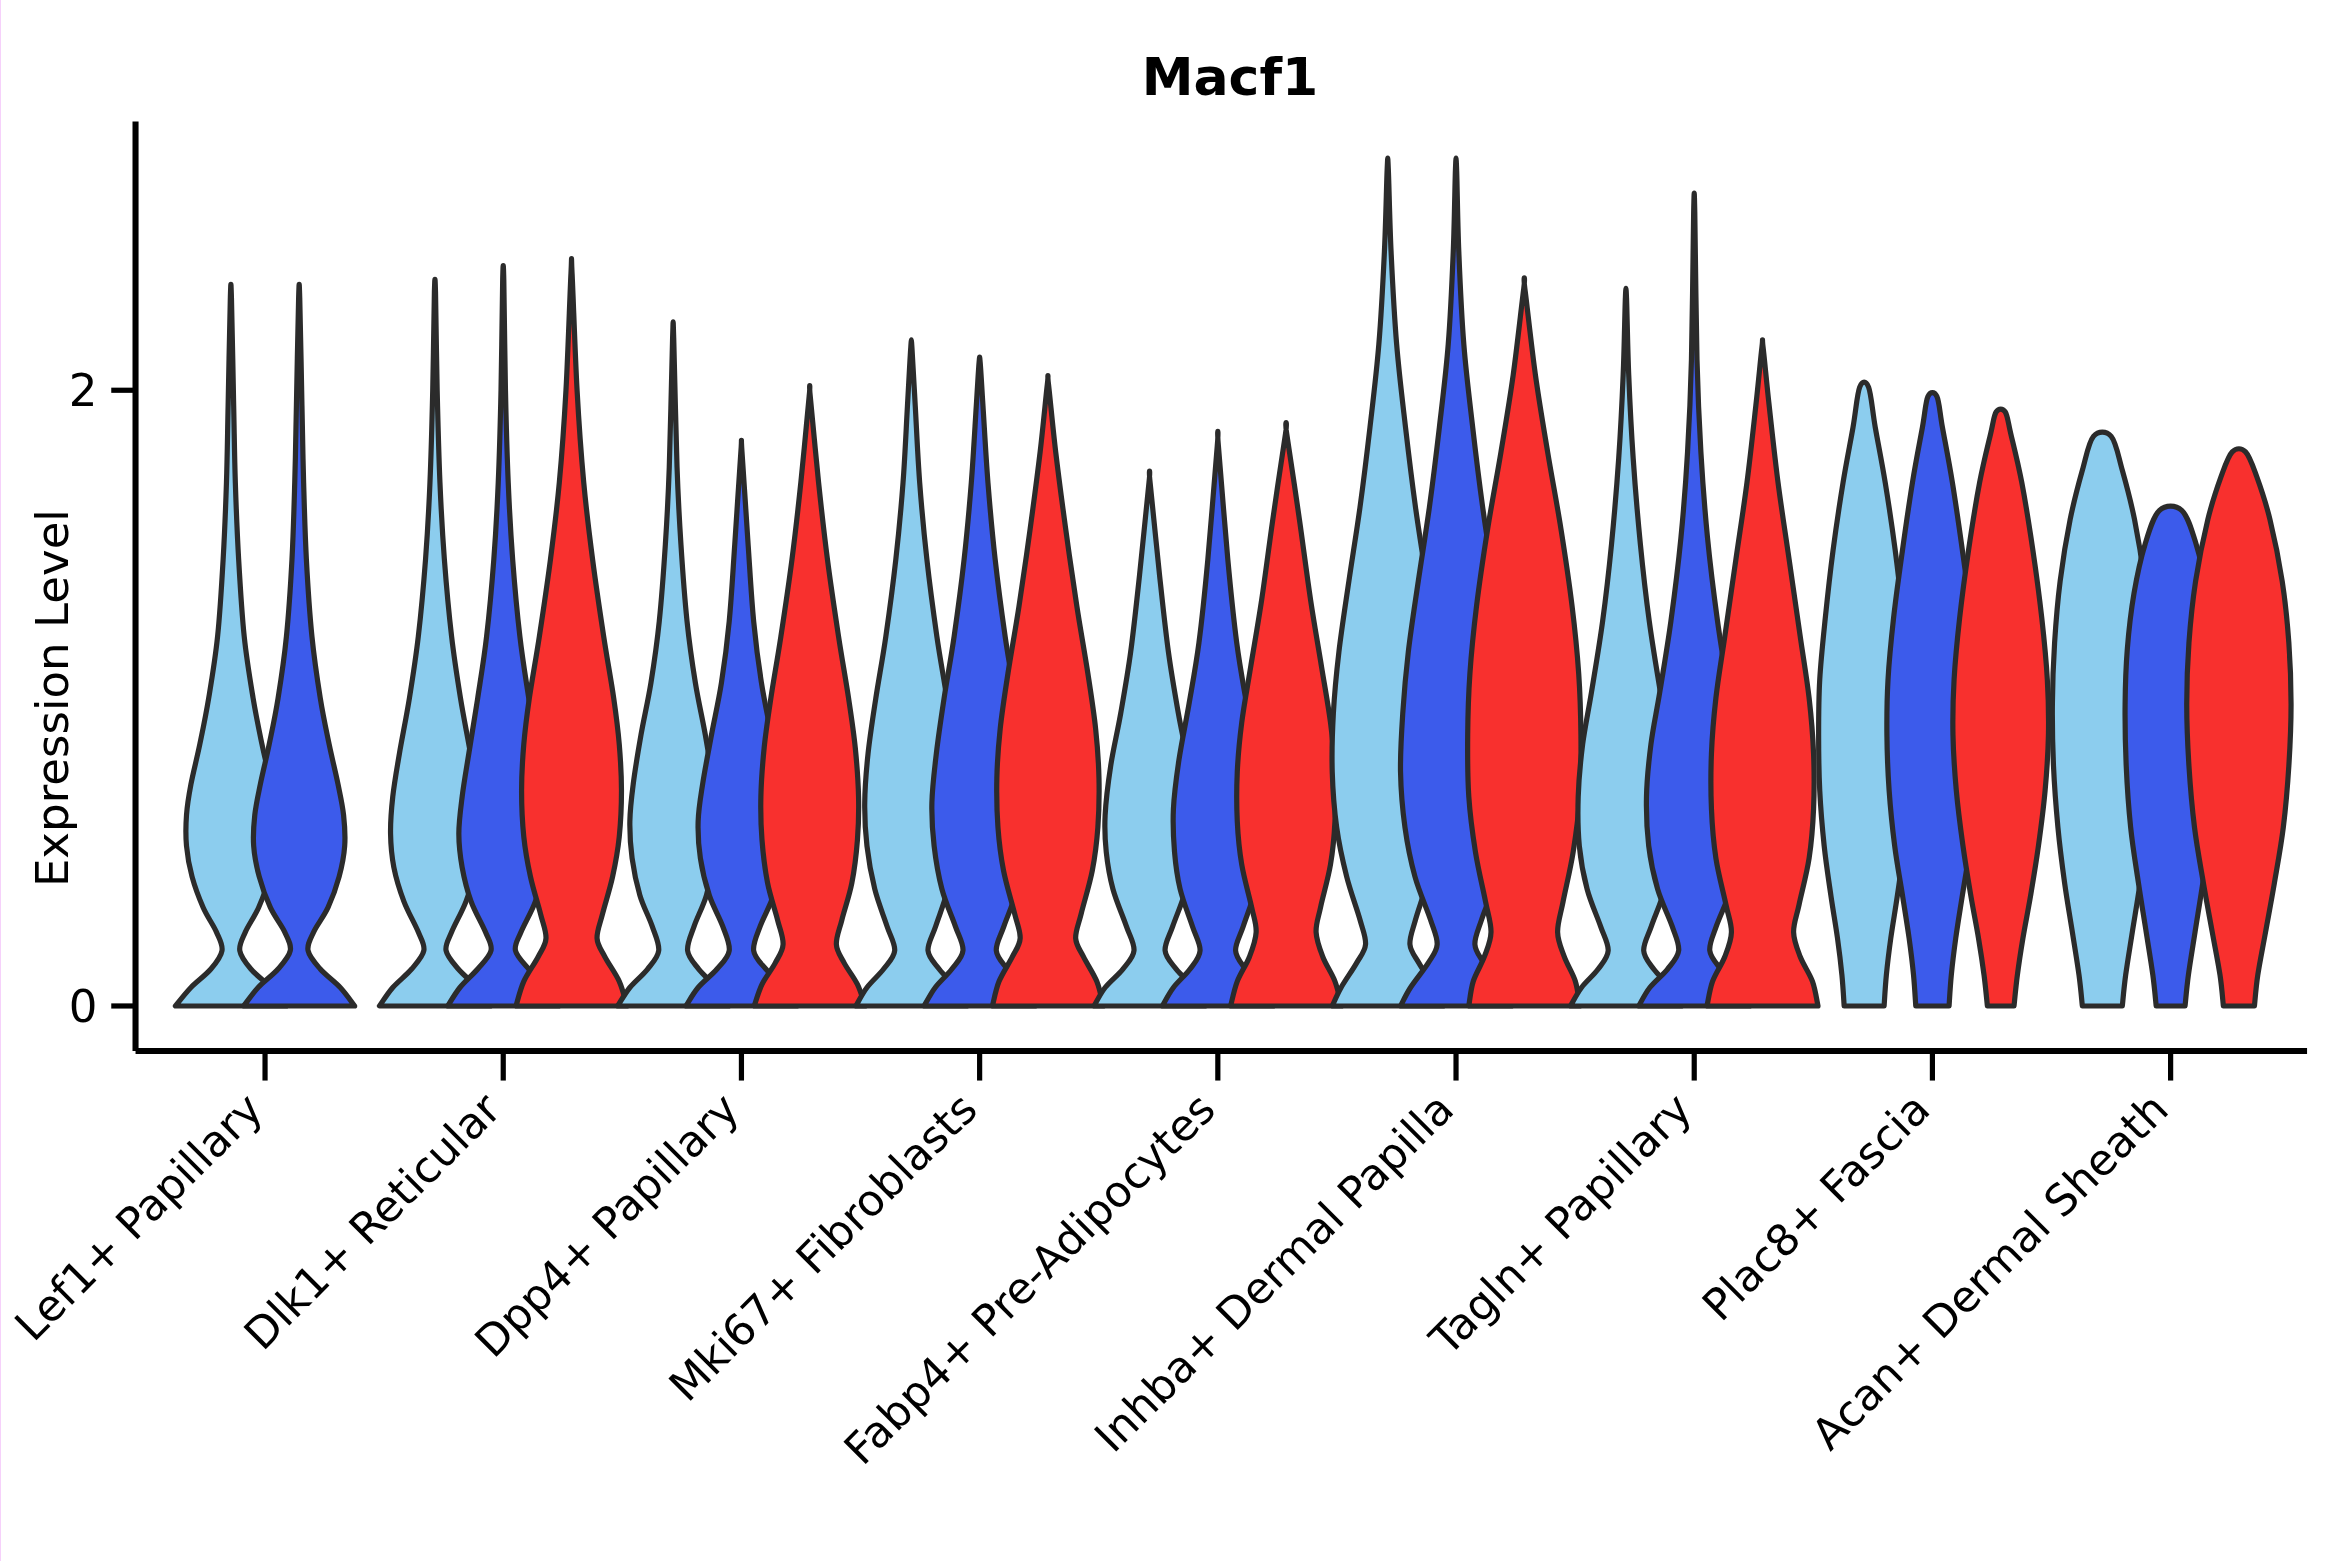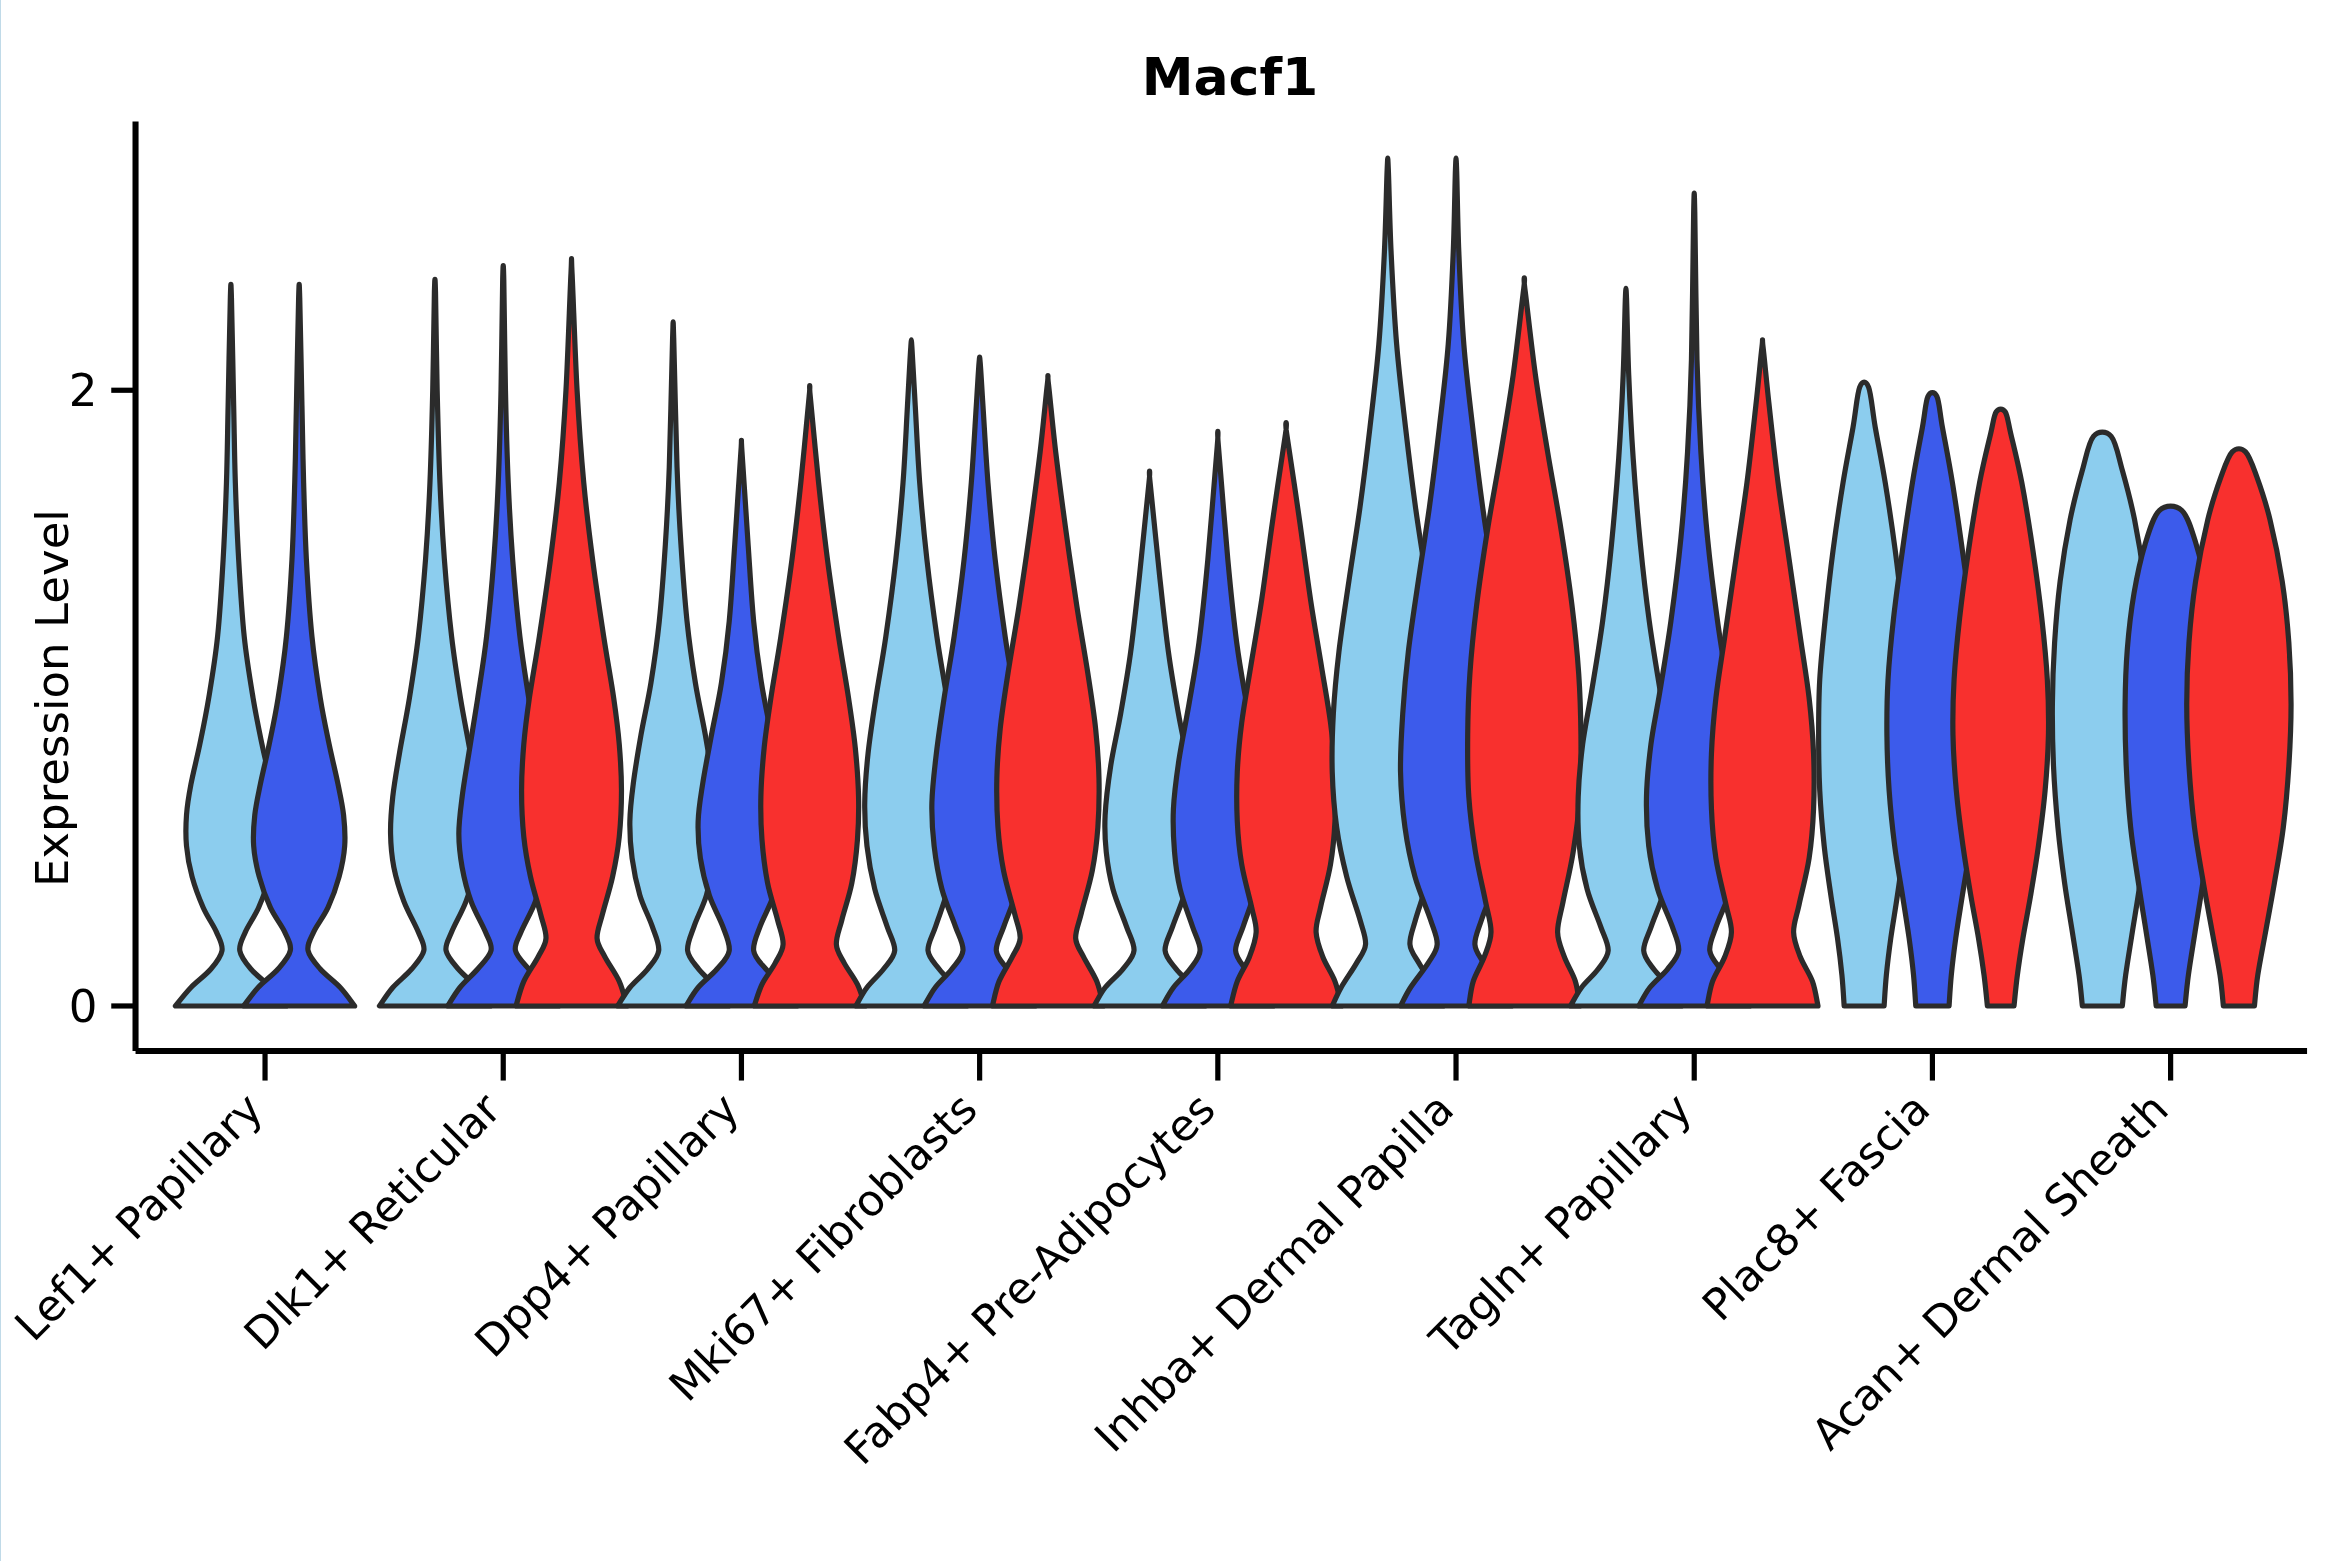--- a/index.html
+++ b/index.html
@@ -1,17 +1,17 @@
 <!DOCTYPE html>
 <html style="font-size:14px"><head>
 <meta charset="utf-8">
 <style>
   html,body{margin:0;padding:0;background:#ffffff;}
   body{width:2342px;height:1561px;font-family:"DejaVu Sans",sans-serif;overflow:hidden;}
-  #root{position:relative;width:2060px;height:1561px;background:#0369a1;text-decoration:underline;}
+  #root{position:relative;width:2060px;height:1561px;background:#d946ef;text-decoration:underline;}
   svg{display:block;}
 </style>
 </head>
 <body>
 
 <div id="root">
   <svg id="chart" width="2342" height="1561" viewBox="0 0 2700 1800" xmlns="http://www.w3.org/2000/svg">
     <rect x="0" y="0" width="2700" height="1800" fill="#ffffff"></rect>
 
     <text id="title-text" x="1418" y="110" text-anchor="middle" font-family="DejaVu Sans, sans-serif" font-size="60" font-weight="bold" fill="#000">Macf1</text>

